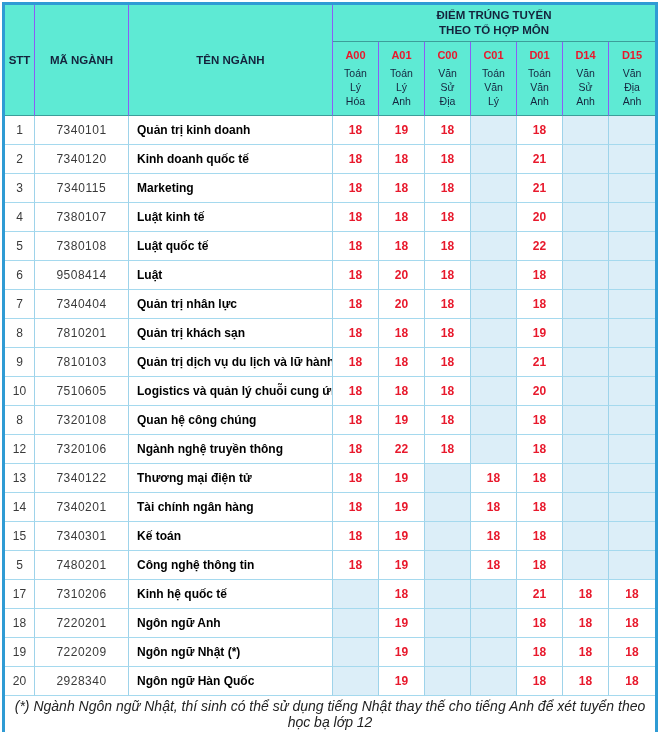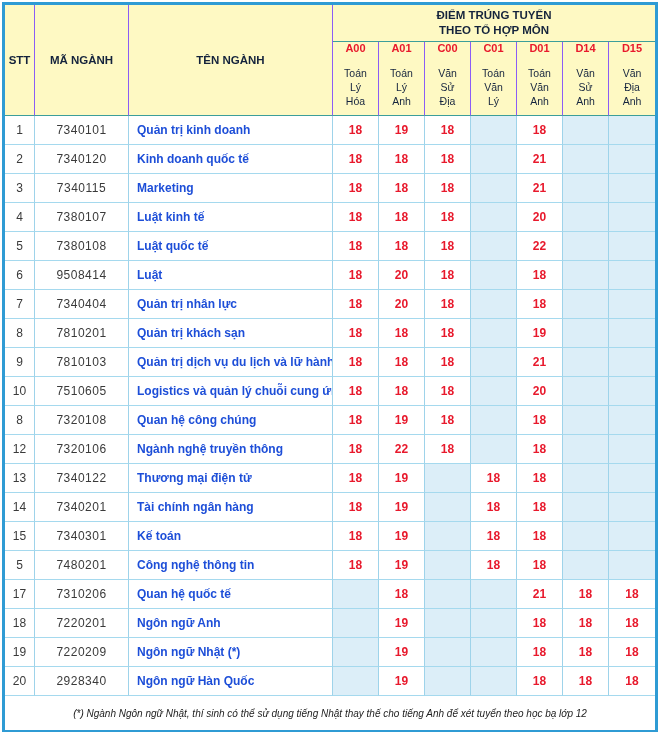--- a/index.html
+++ b/index.html
@@ -9,49 +9,49 @@
     border-bottom:7px solid #2F9BD4;
     background:#ffffff;
   }
   table.score-table{width:100%;border-collapse:separate;border-spacing:0;table-layout:fixed;}
   col.c-stt{width:30px;}
   col.c-code{width:94px;}
   col.c-name{width:204px;}
   col.c-score{width:46px;}
 
   
-  th{padding:0;font-weight:bold;background:#fef9c3;}
+  th{padding:0;font-weight:bold;background:#5eead4;}
   th.hdr{
     border-right:1px solid #8b5cf6;border-bottom:1px solid #3C9E9A;
     color:#14233C;font-size:11.5px;vertical-align:middle;
   }
   th.hdr-last{border-right:none;}
   th.group-hdr{height:36px;}
   th.group-hdr .group-title{white-space:pre-line;line-height:1.3;display:block;}
   th.combo-hdr{height:73px;vertical-align:top;}
-  .combo-code{display:block;color:#E8192C;font-size:11px;font-weight:bold;}
-  .combo-subjects{display:block;white-space:pre-line;color:#15243E;font-size:10.5px;font-weight:normal;line-height:1.35;margin-top:12px;}
+  .combo-code{display:block;color:#E8192C;font-size:11px;font-weight:bold;margin-top:7px;}
+  .combo-subjects{display:block;white-space:pre-line;color:#15243E;font-size:10.5px;font-weight:normal;line-height:1.35;margin-top:5px;}
 
   
   td{
     height:28px;padding:0 2px;background:#ffffff;
     border-right:1px solid #9ED3EA;border-bottom:1px solid #A5D9EE;
     font-size:12px;color:#3A3A3A;text-align:center;vertical-align:middle;
     overflow:hidden;white-space:nowrap;
   }
   td:last-child{border-right:none;}
-  td.name-cell{text-align:left;padding-left:8px;font-weight:bold;color:#1d4ed8;font-size:12px;}
+  td.name-cell{text-align:left;padding-left:8px;font-weight:bold;color:#000000;font-size:12px;}
   td.code-cell{font-size:12px;letter-spacing:0.5px;color:#3A3A3A;}
   td.score-cell{color:#E8192C;font-weight:bold;font-size:12px;}
   td.score-cell.empty{background:#DCEEF8;}
 
   
   td.footnote-cell{
     height:30px;border-right:none;border-bottom:none;
-    font-style:italic;font-size:10px;color:#222222;text-align:center;
+    font-style:italic;font-size:14px;color:#222222;text-align:center;
     white-space:normal;padding:2px 6px;
   }
 </style>
 </head>
 <body>
 
 <div class="frame">
   <table class="score-table">
     <colgroup>
       <col class="c-stt">
@@ -309,21 +309,21 @@
           <td class="score-cell">19</td>
           <td class="score-cell empty"></td>
           <td class="score-cell">18</td>
           <td class="score-cell">18</td>
           <td class="score-cell empty"></td>
           <td class="score-cell empty"></td>
         </tr>
         <tr>
           <td class="stt-cell">17</td>
           <td class="code-cell">7310206</td>
-          <td class="name-cell">Quan hệ quốc tế</td>
+          <td class="name-cell">Kinh hệ quốc tế</td>
           <td class="score-cell empty"></td>
           <td class="score-cell">18</td>
           <td class="score-cell empty"></td>
           <td class="score-cell empty"></td>
           <td class="score-cell">21</td>
           <td class="score-cell">18</td>
           <td class="score-cell">18</td>
         </tr>
         <tr>
           <td class="stt-cell">18</td>

